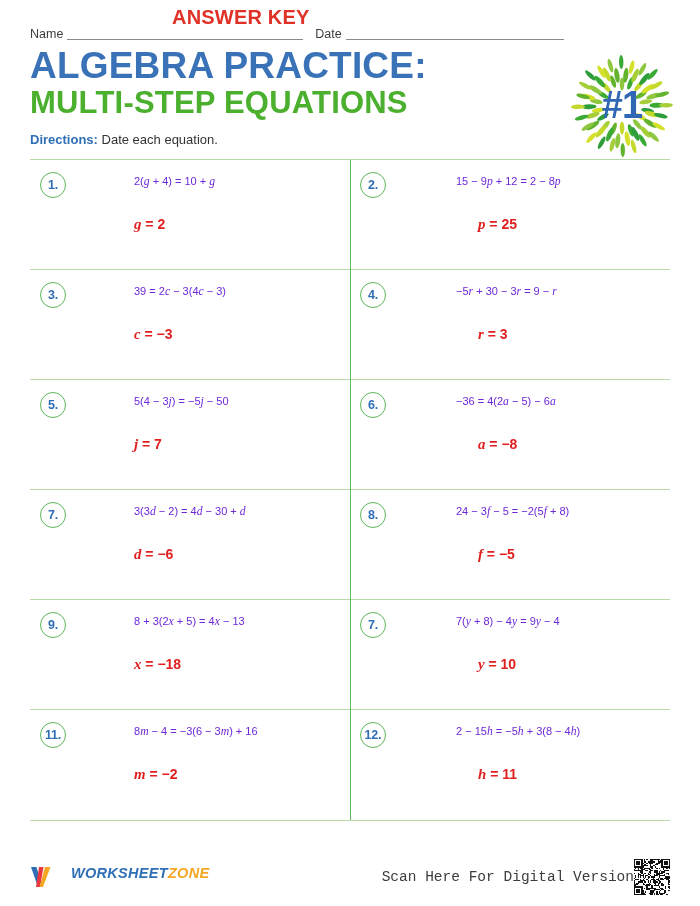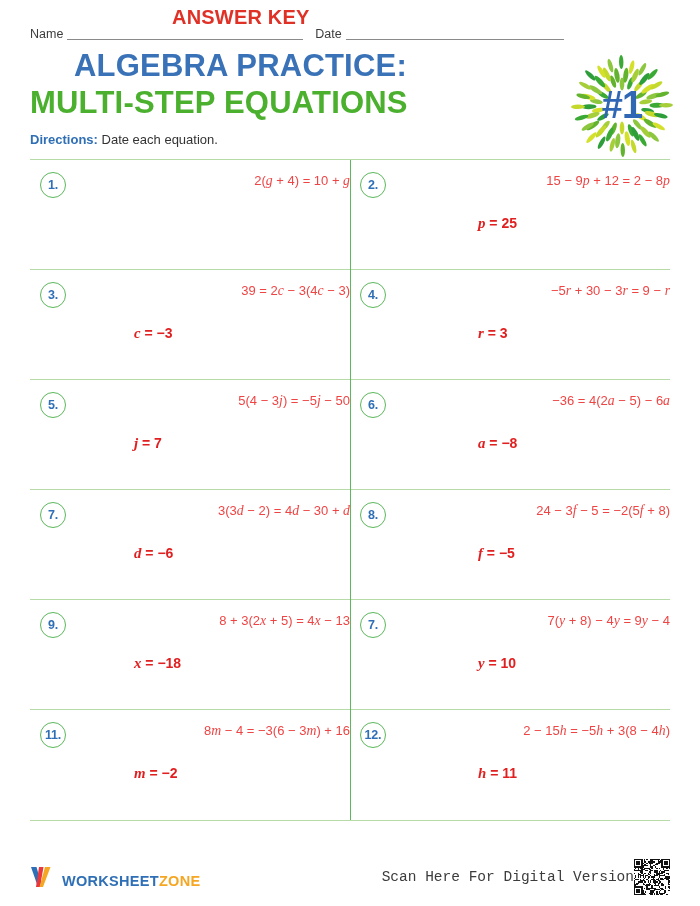--- a/index.html
+++ b/index.html
@@ -61,27 +61,26 @@
     white-space: nowrap;
   }
 
   
   .titleblock {
     position: relative;
     margin-top: 6px;
     height: 78px;
   }
   .title-line1 {
-    font-size: 31px;
+    font-size: 37px;
     font-weight: bold;
     color: #3a72b8;
     letter-spacing: 0.2px;
     line-height: 36px;
     white-space: nowrap;
-    margin-left: 44px;
   }
   .title-line2 {
     font-size: 31px;
     font-weight: bold;
     color: #4cb02f;
     letter-spacing: 0.2px;
     line-height: 38px;
     white-space: nowrap;
   }
 
@@ -163,25 +162,24 @@
     font-size: 12.5px;
     font-weight: bold;
     display: flex;
     align-items: center;
     justify-content: center;
     letter-spacing: -0.2px;
   }
 
   .equation {
     margin-left: 104px;
-    font-size: 13px;
-    color: #ef4444;
+    font-size: 11px;
+    color: #6d28d9;
     line-height: 18px;
     white-space: nowrap;
-    text-align: right;
   }
   .cell-right .equation { margin-left: 96px; }
 
   .answer {
     margin-left: 104px;
     margin-top: 25px;
     font-size: 14px;
     font-weight: bold;
     color: #e02020;
     white-space: nowrap;
@@ -200,22 +198,23 @@
     left: 30px;
     right: 30px;
     bottom: 6px;
     height: 46px;
     display: flex;
     align-items: center;
     justify-content: space-between;
   }
   .logo {
     display: flex;
-    align-items: flex-end;
-    gap: 6px;
+    align-items: flex-start;
+    gap: 15px;
+    font-style: italic;
   }
   .logo-mark { width: 26px; height: 24px; display: block; }
   .logo-text {
     font-size: 14.5px;
     font-weight: bold;
     letter-spacing: 0.3px;
   }
   .logo-text .w { color: #2f6fb5; }
   .logo-text .z { color: #f5a623; }
 
@@ -326,20 +325,21 @@
     <b>Directions:</b>
     <span>Date each equation.</span>
   </div>
 
   <div class="grid" id="grid">
     <div class="grid-divider"></div>
   <div class="row">
         <div class="cell">
           <div class="qnum">1.</div>
           <div class="equation">2(<i>g</i> + 4) = 10 + <i>g</i></div>
+          <div class="answer"><i>g</i> = 2</div>
         </div>
         <div class="cell cell-right">
           <div class="qnum">2.</div>
           <div class="equation">15 − 9<i>p</i> + 12 = 2 − 8<i>p</i></div>
           <div class="answer"><i>p</i> = 25</div>
         </div>
       </div>
       <div class="row">
         <div class="cell">
           <div class="qnum">3.</div>

